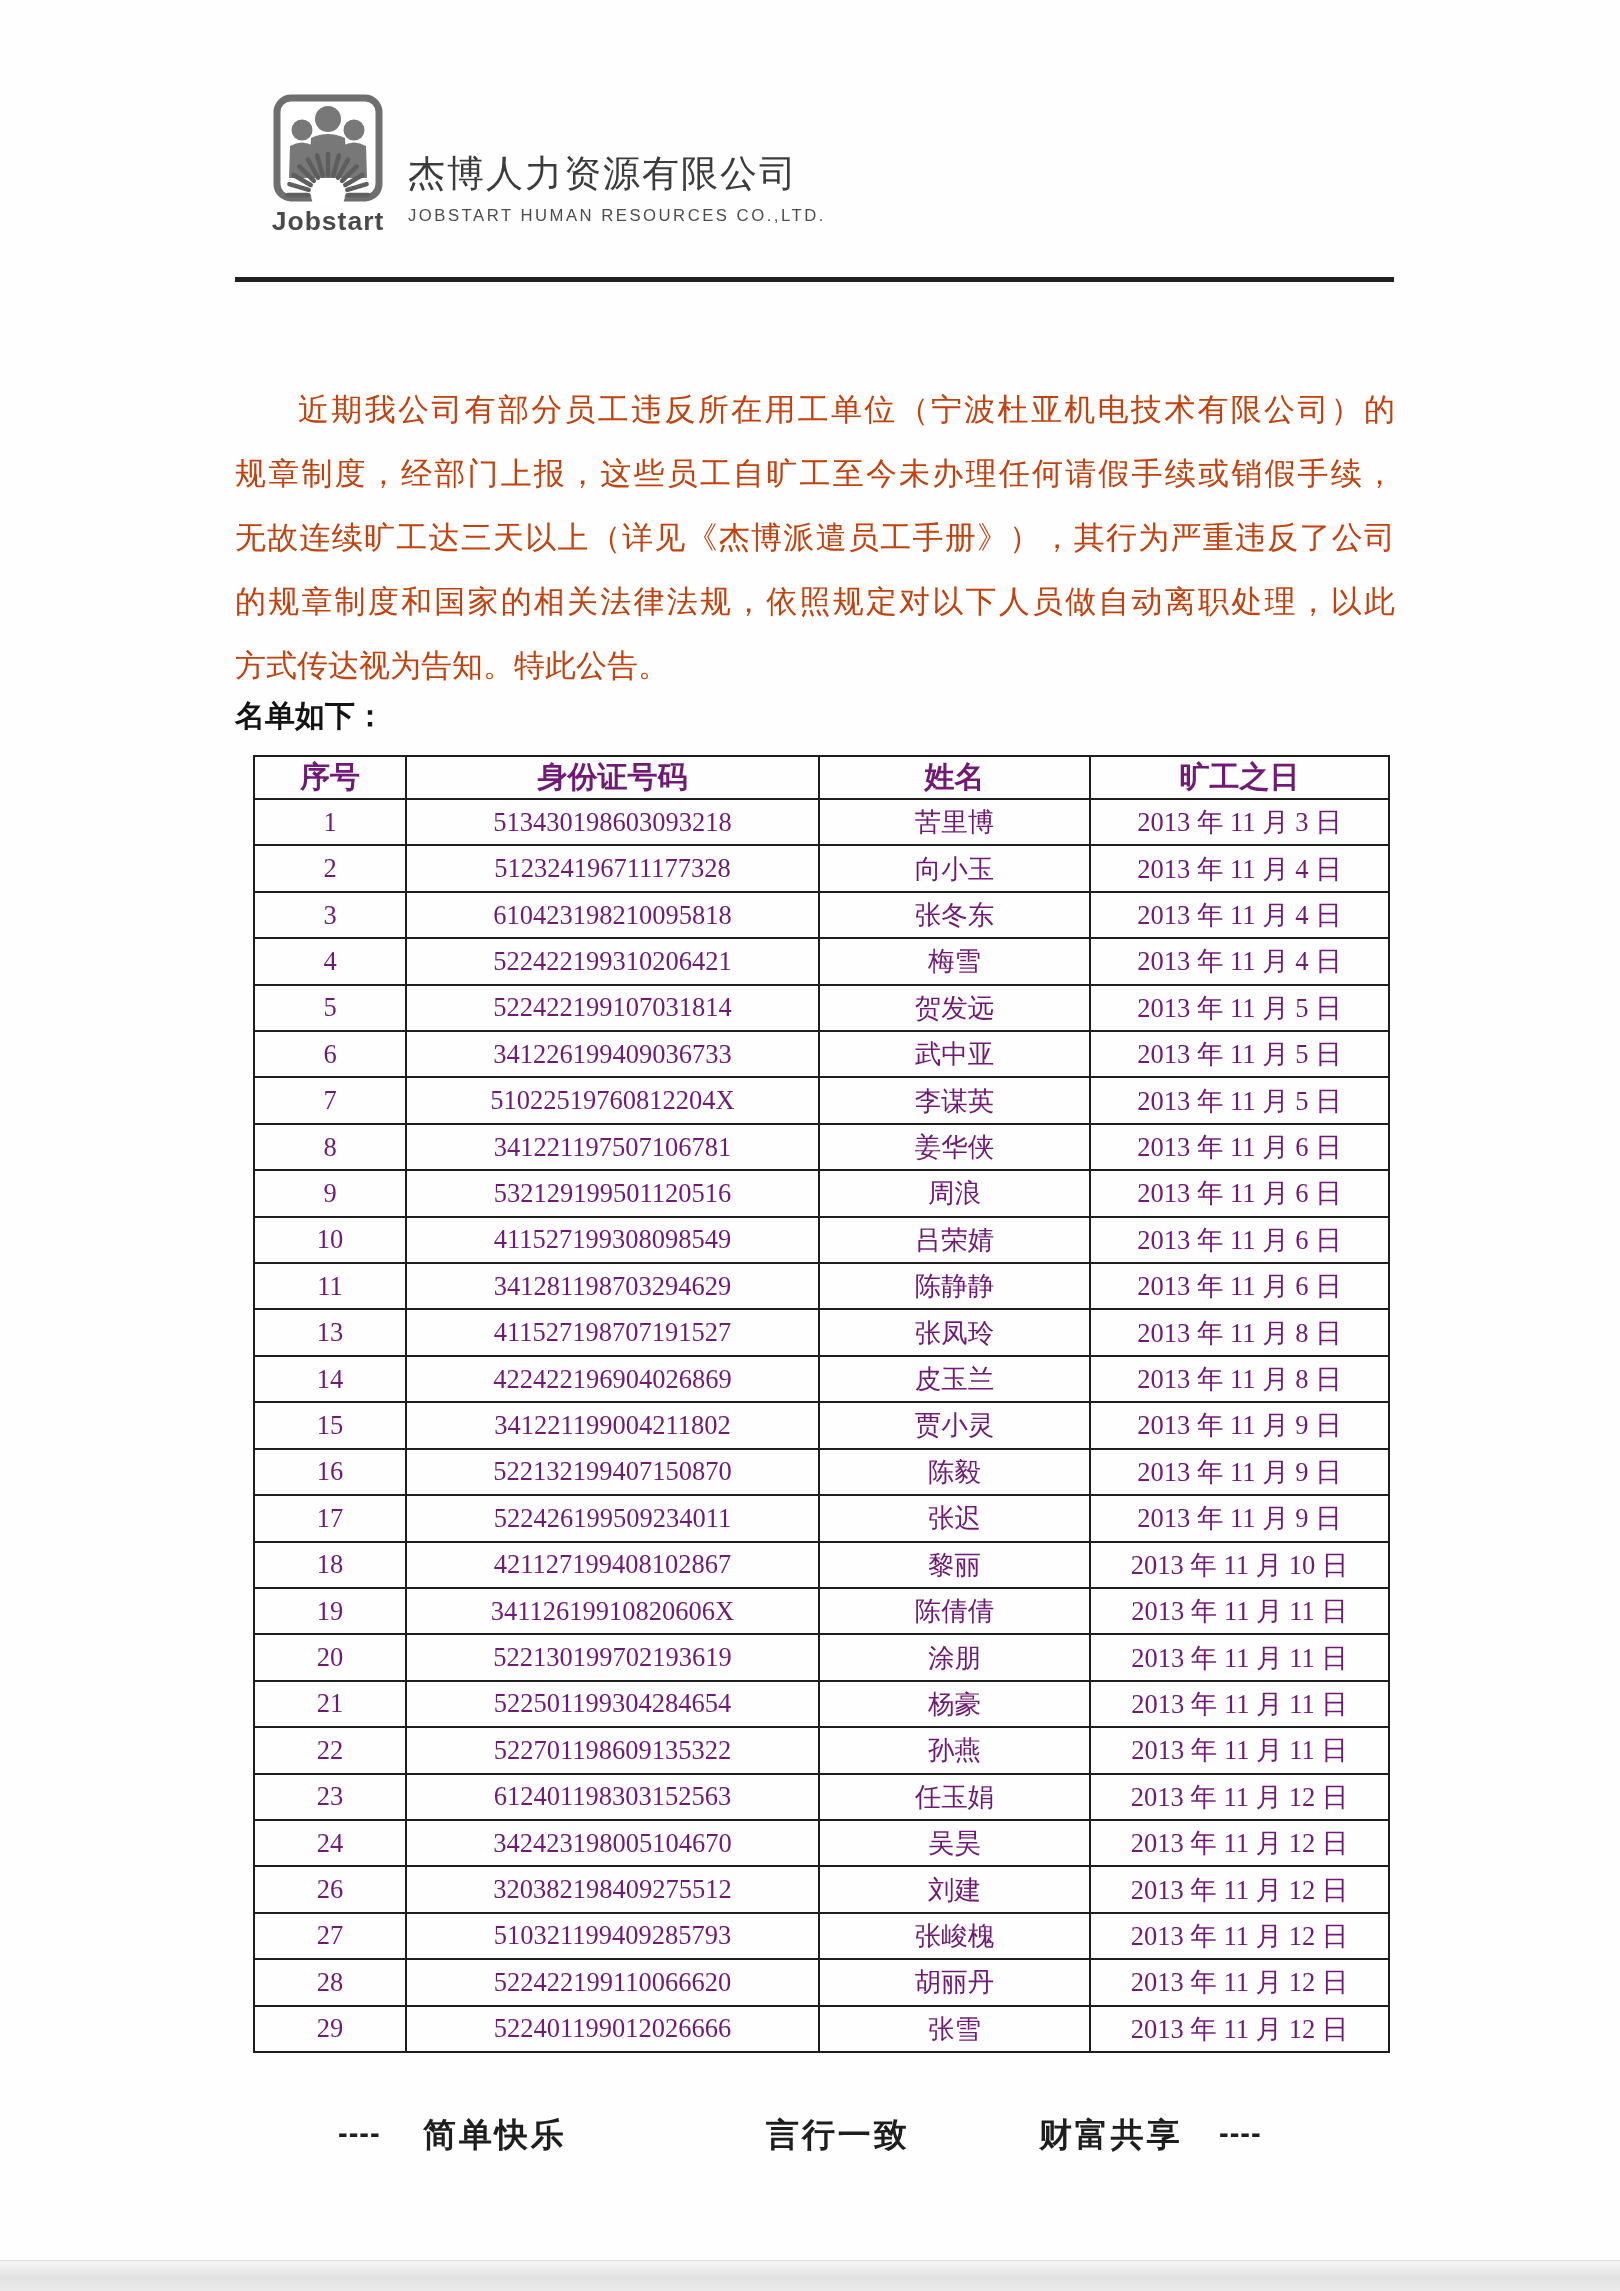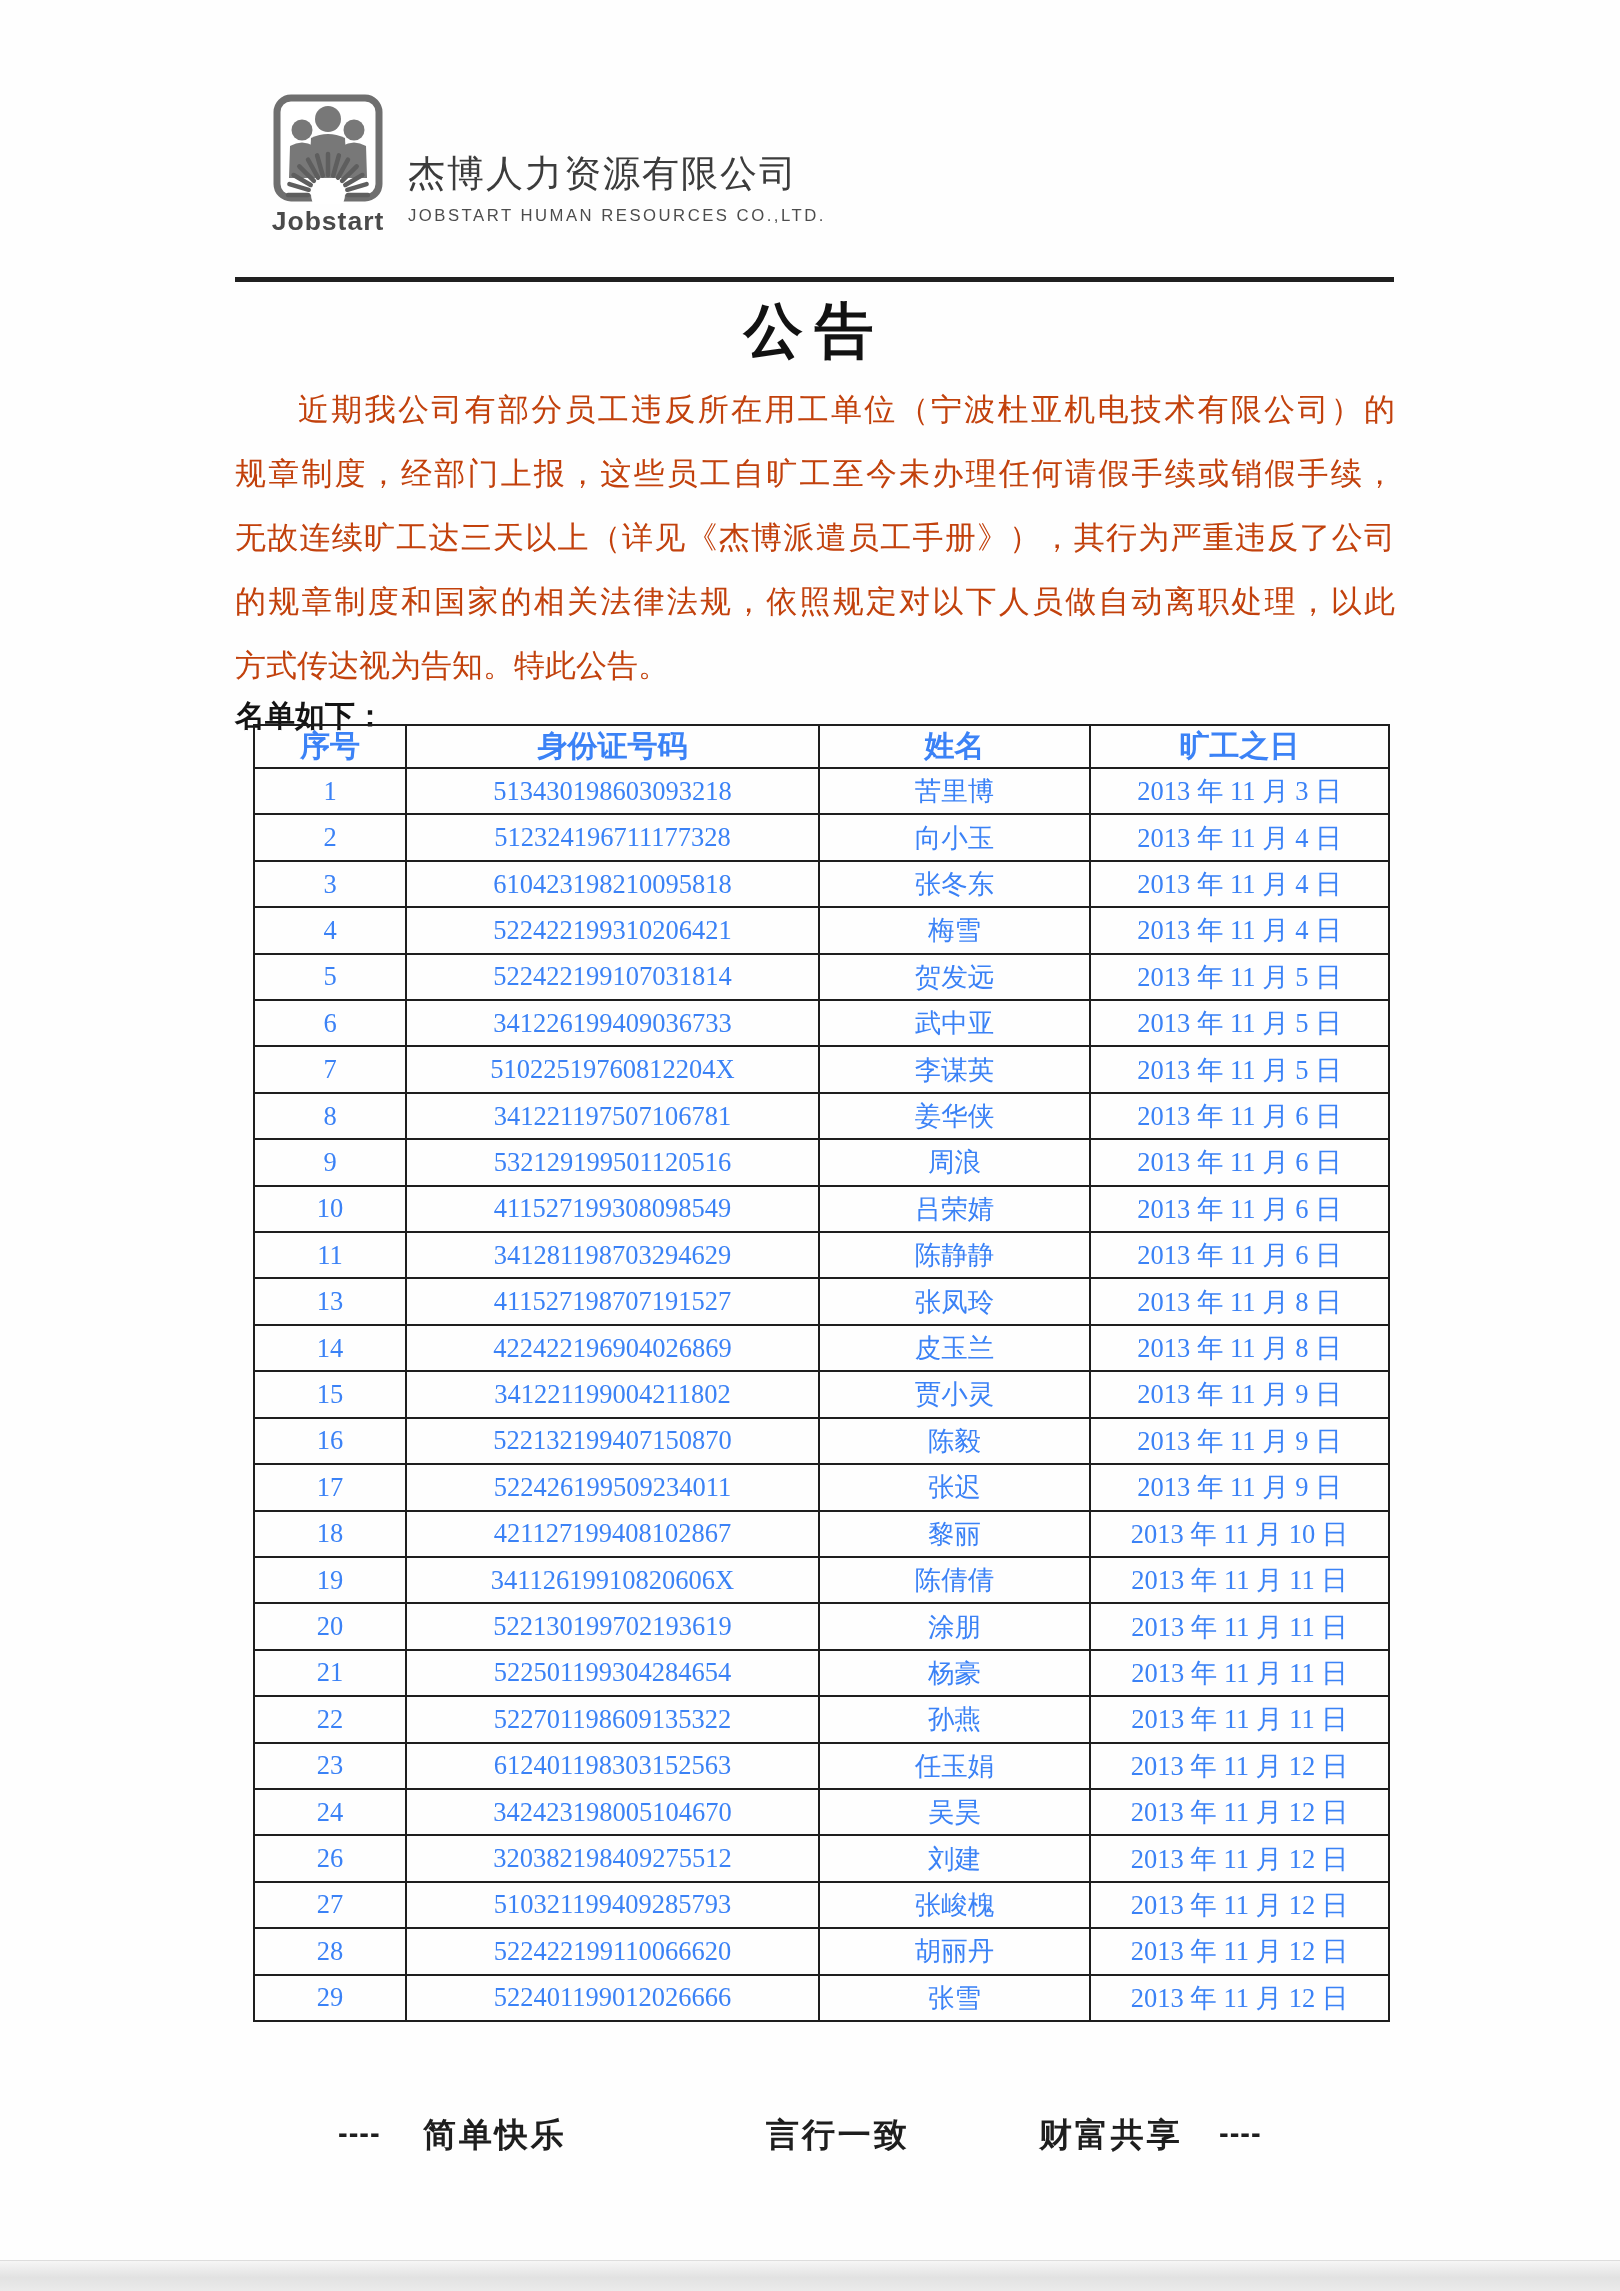--- a/index.html
+++ b/index.html
@@ -92,27 +92,27 @@
     font-family: "Liberation Sans", sans-serif;
     font-weight: bold;
     font-size: 30px;
     color: #141414;
   }
 
   
   .roster {
     position: absolute;
     left: 253px;
-    top: 724px;
+    top: 755px;
     width: 1134px;
     height: 1298px;
     border-collapse: collapse;
     table-layout: fixed;
     font-size: 26.5px;
-    color: #3b82f6;
+    color: #701a75;
   }
   .roster th, .roster td {
     border: 2px solid #1e1e1e;
     text-align: center;
     vertical-align: middle;
     padding: 0;
     overflow: hidden;
     white-space: nowrap;
   }
   .roster { border: 2.9px solid #1e1e1e; }
@@ -187,21 +187,20 @@
     <div class="logo-brand">Jobstart</div>
   </div>
 
   <div class="company-block">
     <div class="company-cn">杰博人力资源有限公司</div>
     <div class="company-en">JOBSTART HUMAN RESOURCES CO.,LTD.</div>
   </div>
 
   <div class="header-rule"></div>
 
-  <h1 class="doc-title">公告</h1>
 
   <div class="body-text">
     <div class="body-line first">近期我公司有部分员工违反所在用工单位（宁波杜亚机电技术有限公司）的</div>
     <div class="body-line">规章制度，经部门上报，这些员工自旷工至今未办理任何请假手续或销假手续，</div>
     <div class="body-line">无故连续旷工达三天以上（详见《杰博派遣员工手册》），其行为严重违反了公司</div>
     <div class="body-line">的规章制度和国家的相关法律法规，依照规定对以下人员做自动离职处理，以此</div>
     <div class="body-line last">方式传达视为告知。特此公告。</div>
   </div>
 
   <div class="list-label">名单如下：</div>

